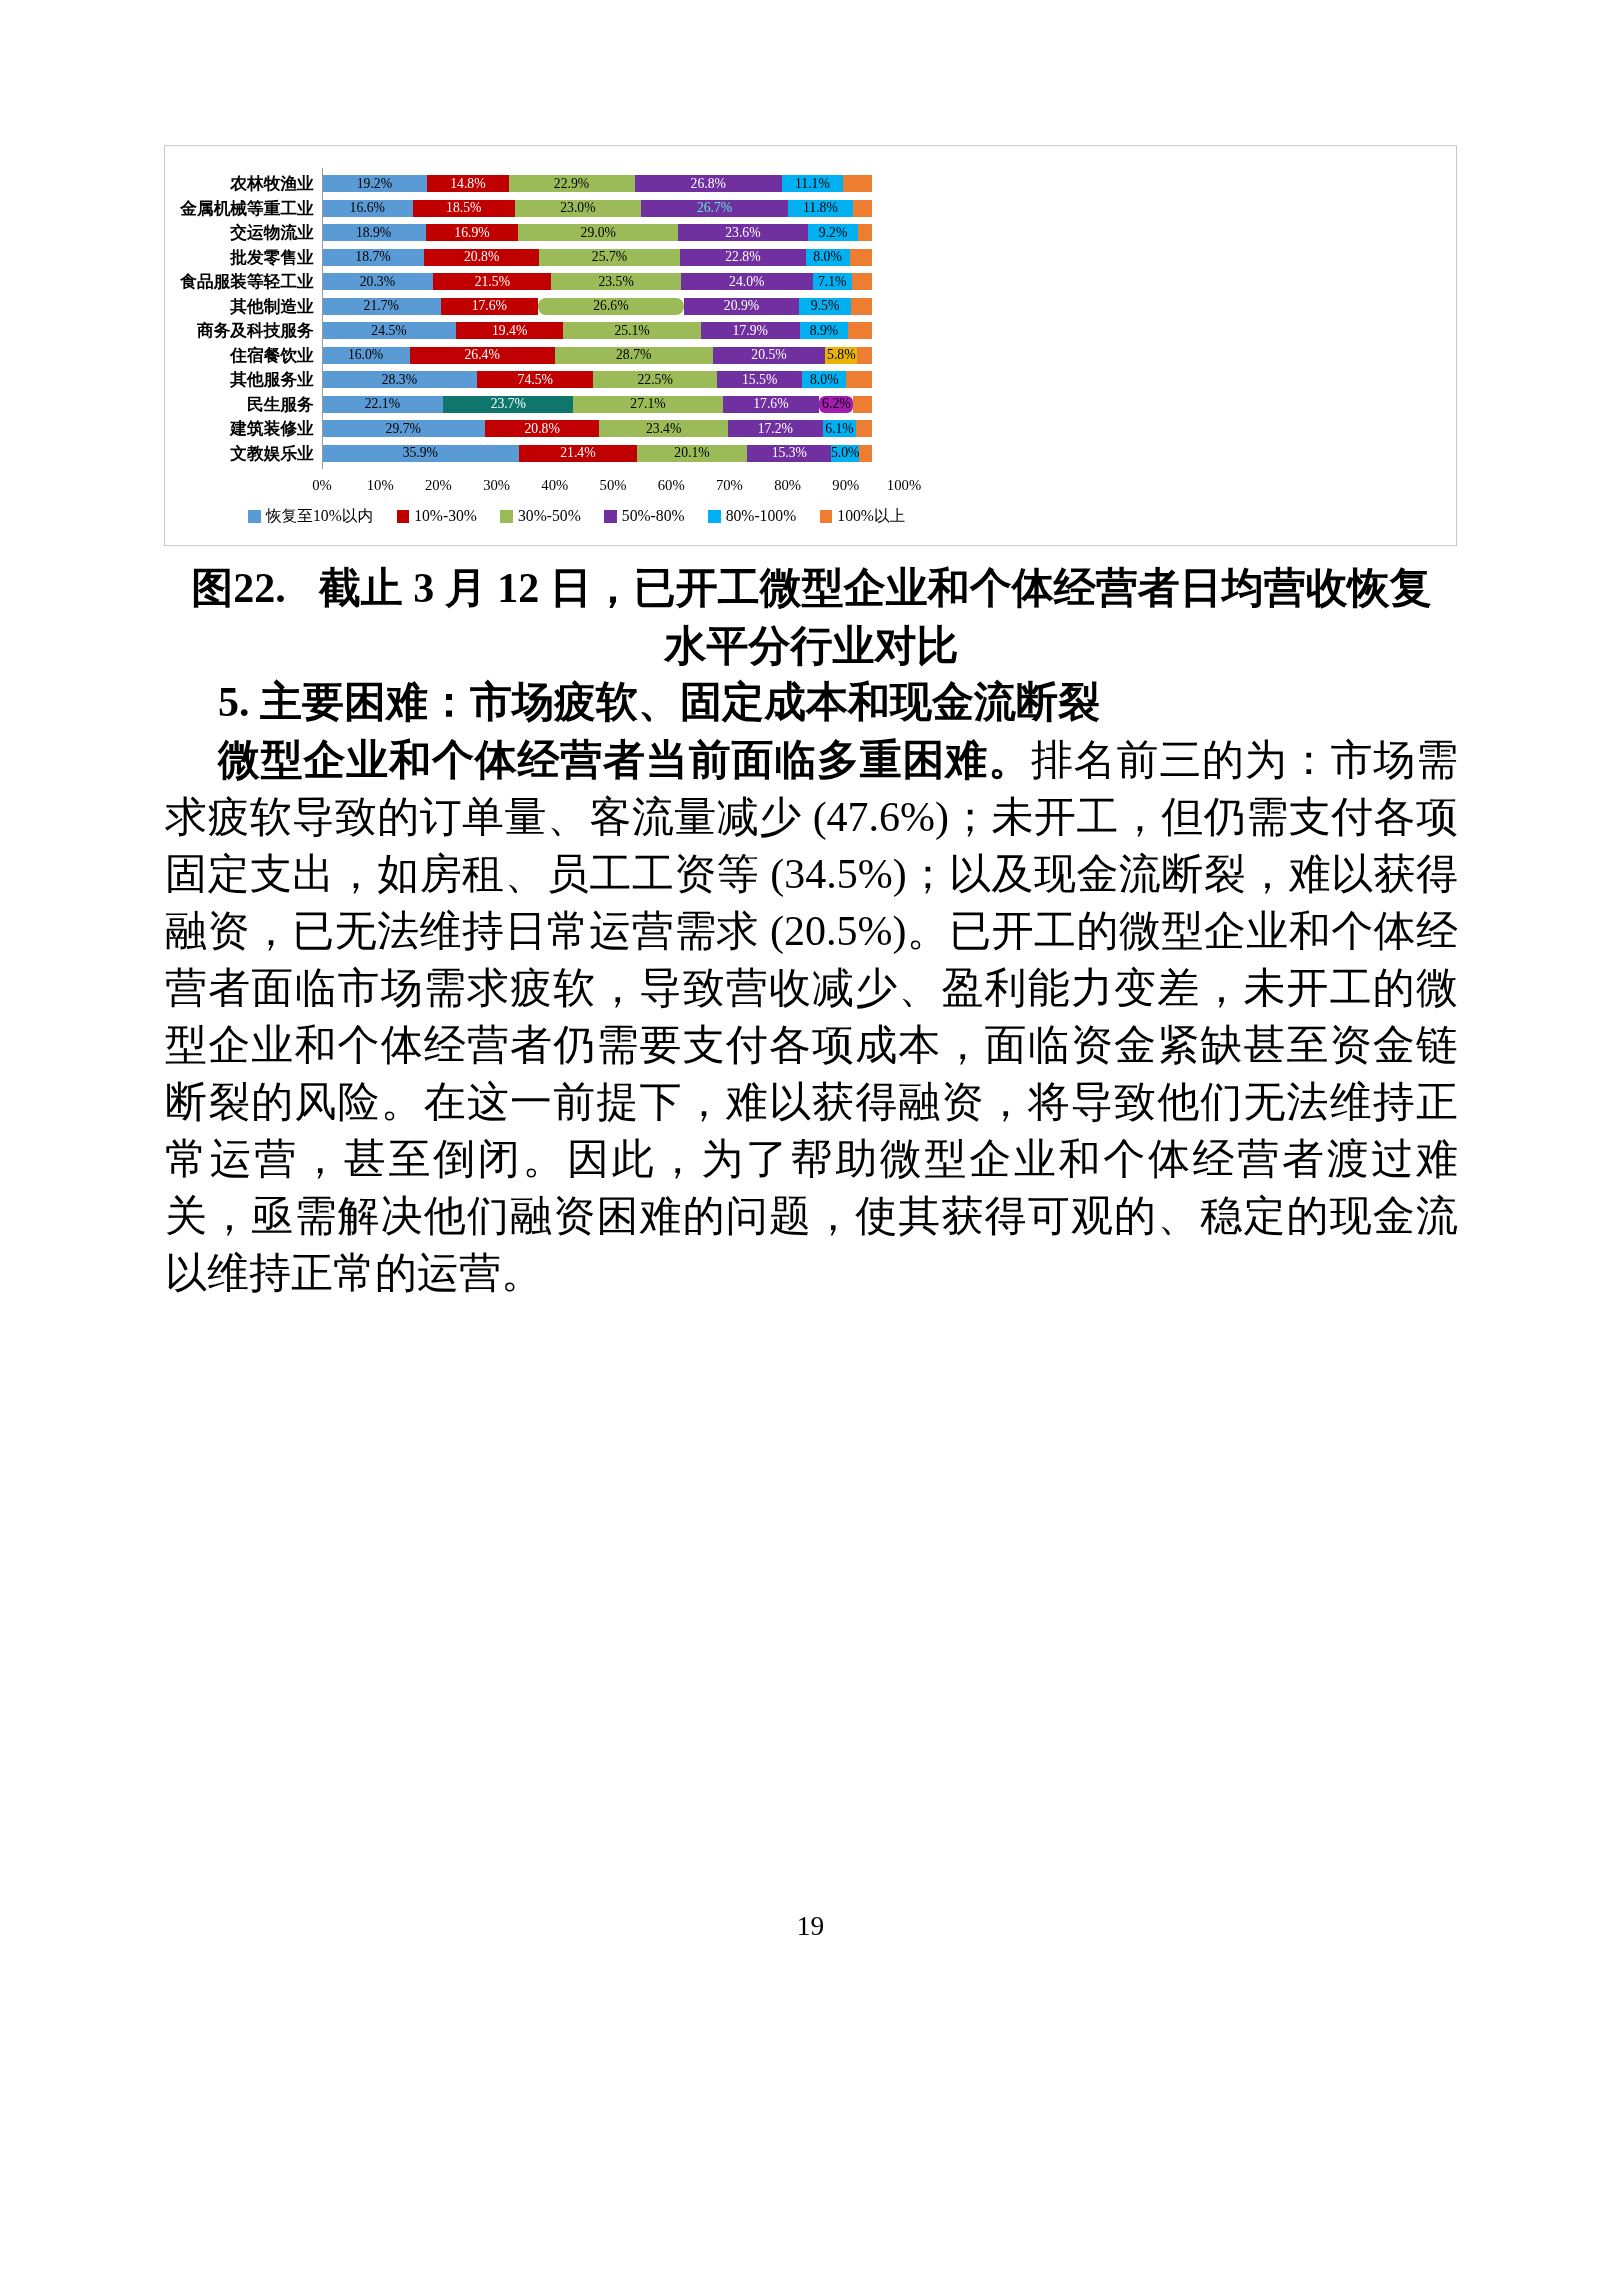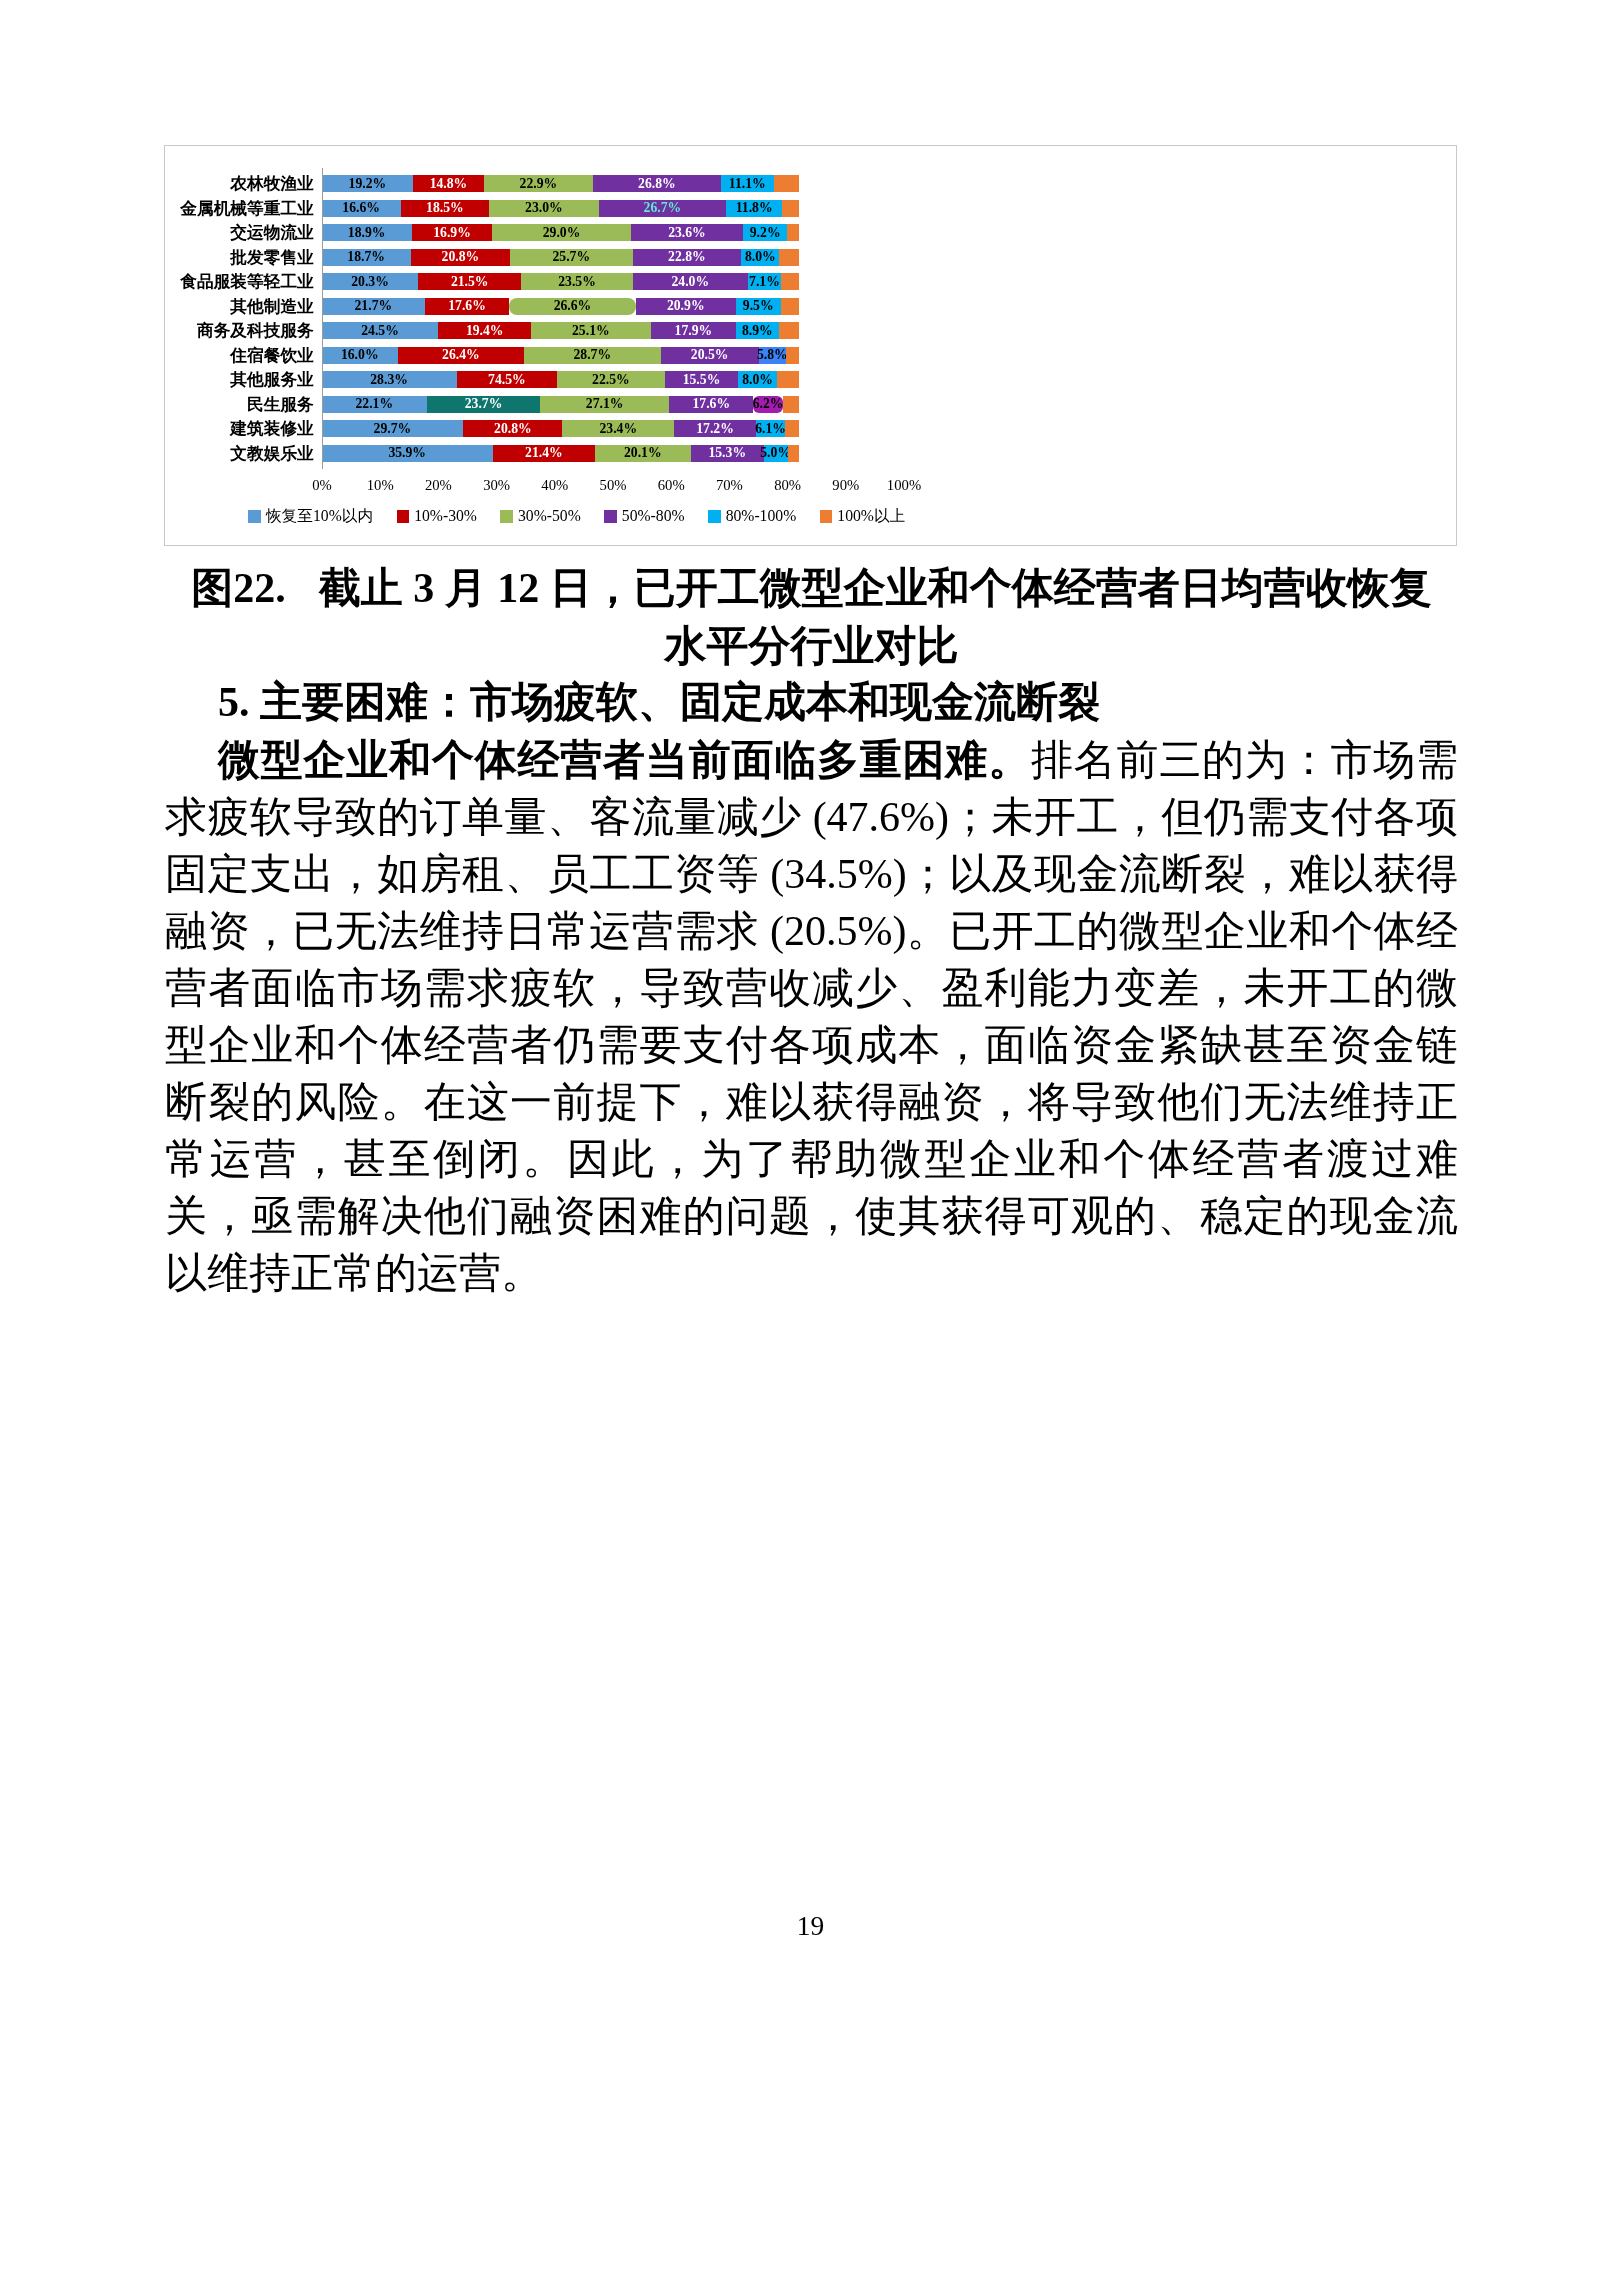--- a/index.html
+++ b/index.html
@@ -25,21 +25,21 @@
   .axis-line {
     position:absolute; left:147px; top:-3.9px; bottom:-3.9px;
     width:1px; background:#9c9c9c;
   }
   .chart-row { display:flex; align-items:center; height:24.5px; }
   .chart-cat {
     width:139px; padding-right:7.8px;
     text-align:right; font-weight:bold; font-size:16.7px;
     white-space:nowrap;
   }
-  .chart-bar { width:477px; height:16.7px; display:flex;font-weight:bold; }
+  .chart-bar { width:550px; height:16.7px; display:flex; }
   .seg {
     height:100%;
     display:flex; align-items:center; justify-content:center;
     font-size:13.7px; white-space:nowrap; overflow:visible;
   }
   .x-axis {
     position:relative; margin-left:157px; margin-top:11.8px;
     width:582px; height:19.6px; font-size:14.7px;
   }
   .tick { position:absolute; top:0; transform:translateX(-50%); }
@@ -161,21 +161,21 @@
             <div class="seg" style="width: 4.2%; background: rgb(237, 125, 49);"></div>
           </div>
         </div>
         <div class="chart-row">
           <div class="chart-cat">住宿餐饮业</div>
           <div class="chart-bar">
             <div class="seg" style="width: 16%; background: rgb(91, 155, 213); color: rgb(0, 0, 0);">16.0%</div>
             <div class="seg" style="width: 26.4%; background: rgb(192, 0, 0); color: rgb(255, 255, 255);">26.4%</div>
             <div class="seg" style="width: 28.7%; background: rgb(155, 187, 89); color: rgb(0, 0, 0);">28.7%</div>
             <div class="seg" style="width: 20.5%; background: rgb(112, 48, 160); color: #ffffff;">20.5%</div>
-            <div class="seg" style="width: 5.8%; background: #3b82f6; color: rgb(0, 0, 0);">5.8%</div>
+            <div class="seg" style="width: 5.8%; background: #eab308; color: rgb(0, 0, 0);">5.8%</div>
             <div class="seg" style="width: 2.6%; background: rgb(237, 125, 49);"></div>
           </div>
         </div>
         <div class="chart-row">
           <div class="chart-cat">其他服务业</div>
           <div class="chart-bar">
             <div class="seg" style="width: 28.3%; background: rgb(91, 155, 213); color: rgb(0, 0, 0);">28.3%</div>
             <div class="seg" style="width: 21.1%; background: rgb(192, 0, 0); color: rgb(255, 255, 255);">74.5%</div>
             <div class="seg" style="width: 22.5%; background: rgb(155, 187, 89); color: rgb(0, 0, 0);">22.5%</div>
             <div class="seg" style="width: 15.5%; background: rgb(112, 48, 160); color: rgb(255, 255, 255);">15.5%</div>

